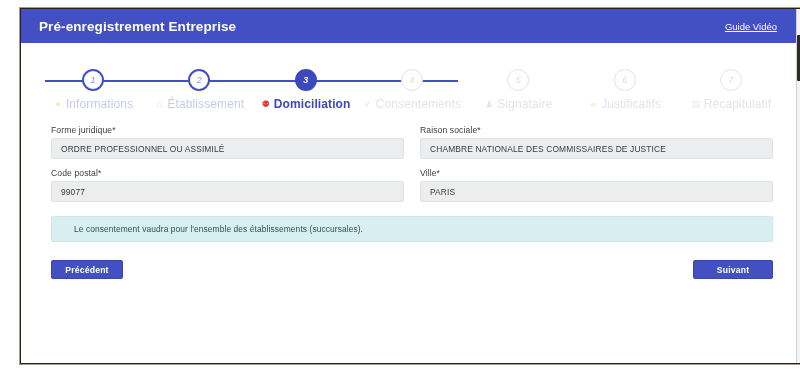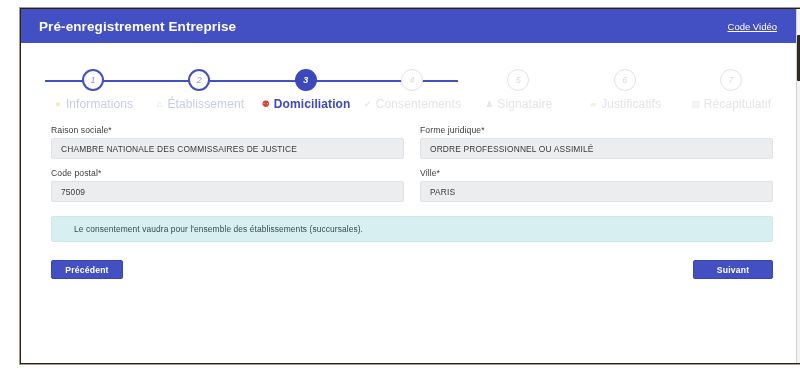--- a/index.html
+++ b/index.html
@@ -228,21 +228,21 @@
 <body>
 
 <div id="window-frame">
 
   <div id="scroll-strip">
     <div id="scroll-thumb"></div>
   </div>
 
   <div id="app-header">
     <div id="app-title">Pré-enregistrement Entreprise</div>
-    <a id="guide-link">Code Vidéo</a>
+    <a id="guide-link">Guide Vidéo</a>
   </div>
 
   <div id="stepper">
     <div id="stepper-track"></div>
     <div id="steps">
         <div class="step done">
           <div class="step-circle">1</div>
           <div class="step-label-row">
             <span class="step-icon" style="color: rgb(232, 195, 58);">●</span>
             <span class="step-text">Informations</span>
@@ -290,34 +290,34 @@
             <span class="step-text">Récapitulatif</span>
           </div>
         </div>
       </div>
   </div>
 
   <div id="form-area">
 
     <div class="form-row">
       <div class="field half">
+        <div class="field-label">Forme juridique*</div>
+        <div class="field-input">ORDRE PROFESSIONNEL OU ASSIMILÉ</div>
+      </div>
+      <div class="field half">
         <div class="field-label">Raison sociale*</div>
         <div class="field-input">CHAMBRE NATIONALE DES COMMISSAIRES DE JUSTICE</div>
-      </div>
-      <div class="field half">
-        <div class="field-label">Forme juridique*</div>
-        <div class="field-input">ORDRE PROFESSIONNEL OU ASSIMILÉ</div>
       </div>
     </div>
 
 
     <div class="form-row">
       <div class="field half">
         <div class="field-label">Code postal*</div>
-        <div class="field-input">75009</div>
+        <div class="field-input">99077</div>
       </div>
       <div class="field half">
         <div class="field-label">Ville*</div>
         <div class="field-input">PARIS</div>
       </div>
     </div>
 
   </div>
 
   <div id="info-banner">

